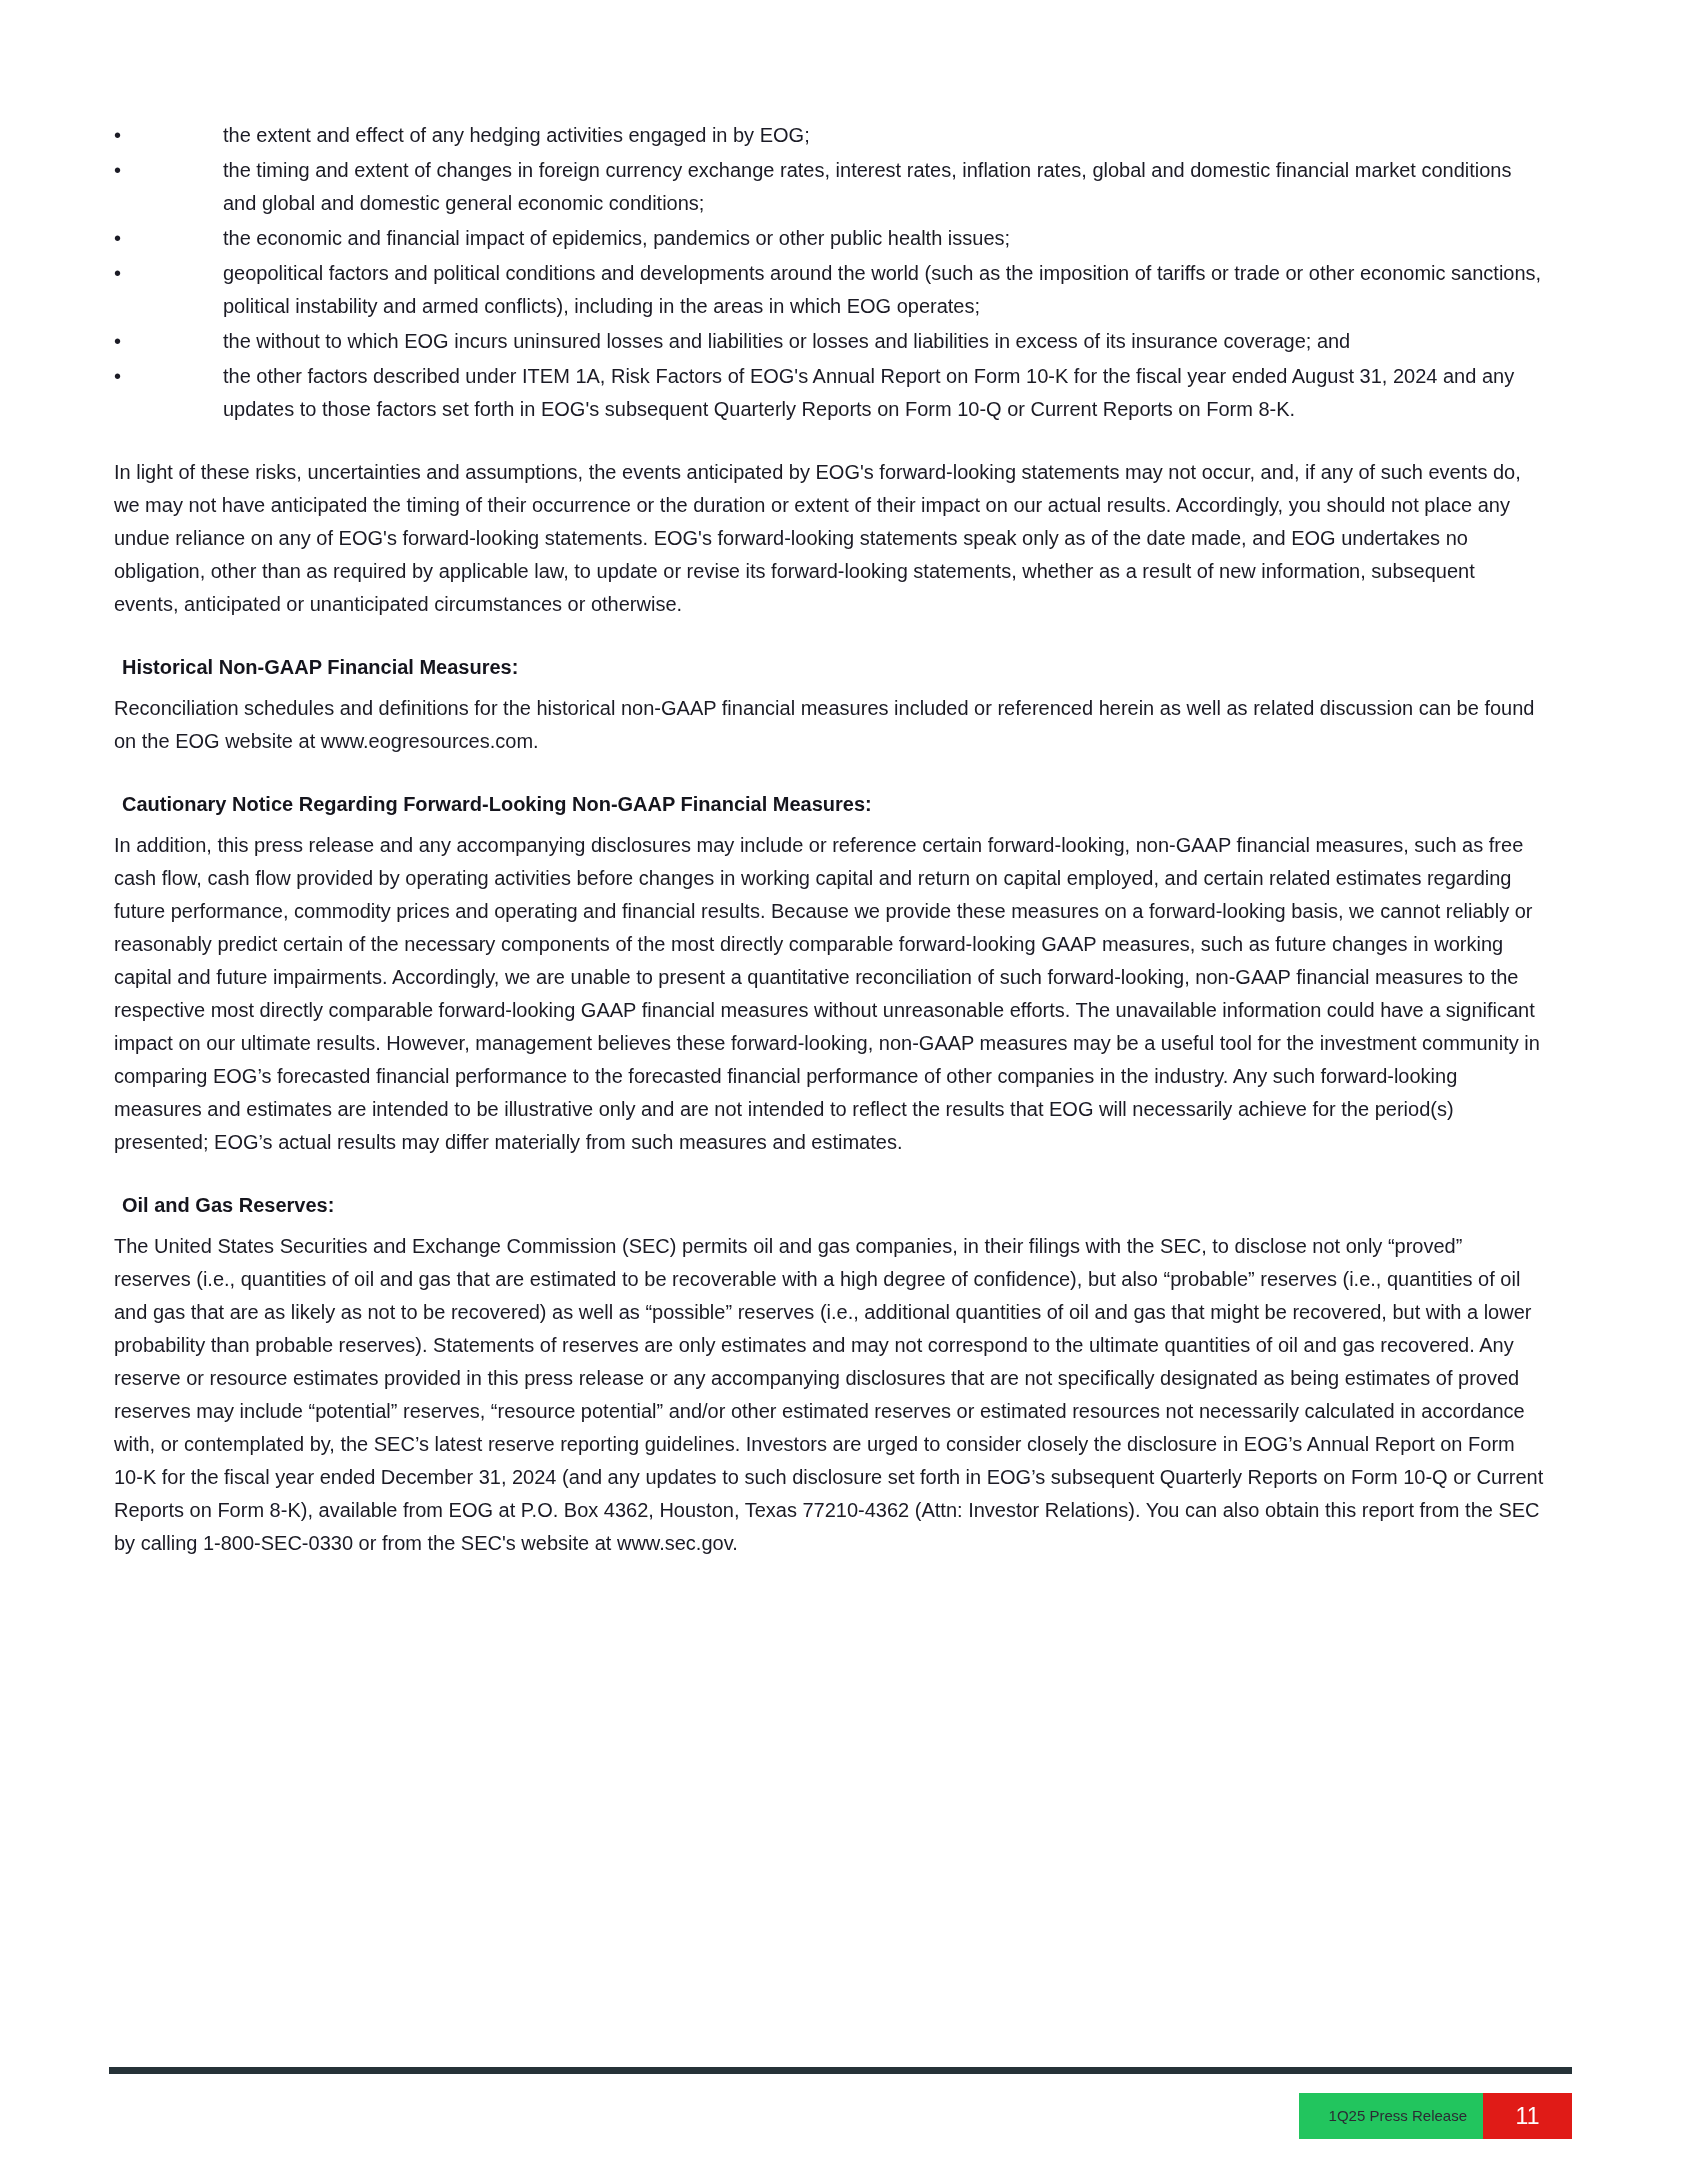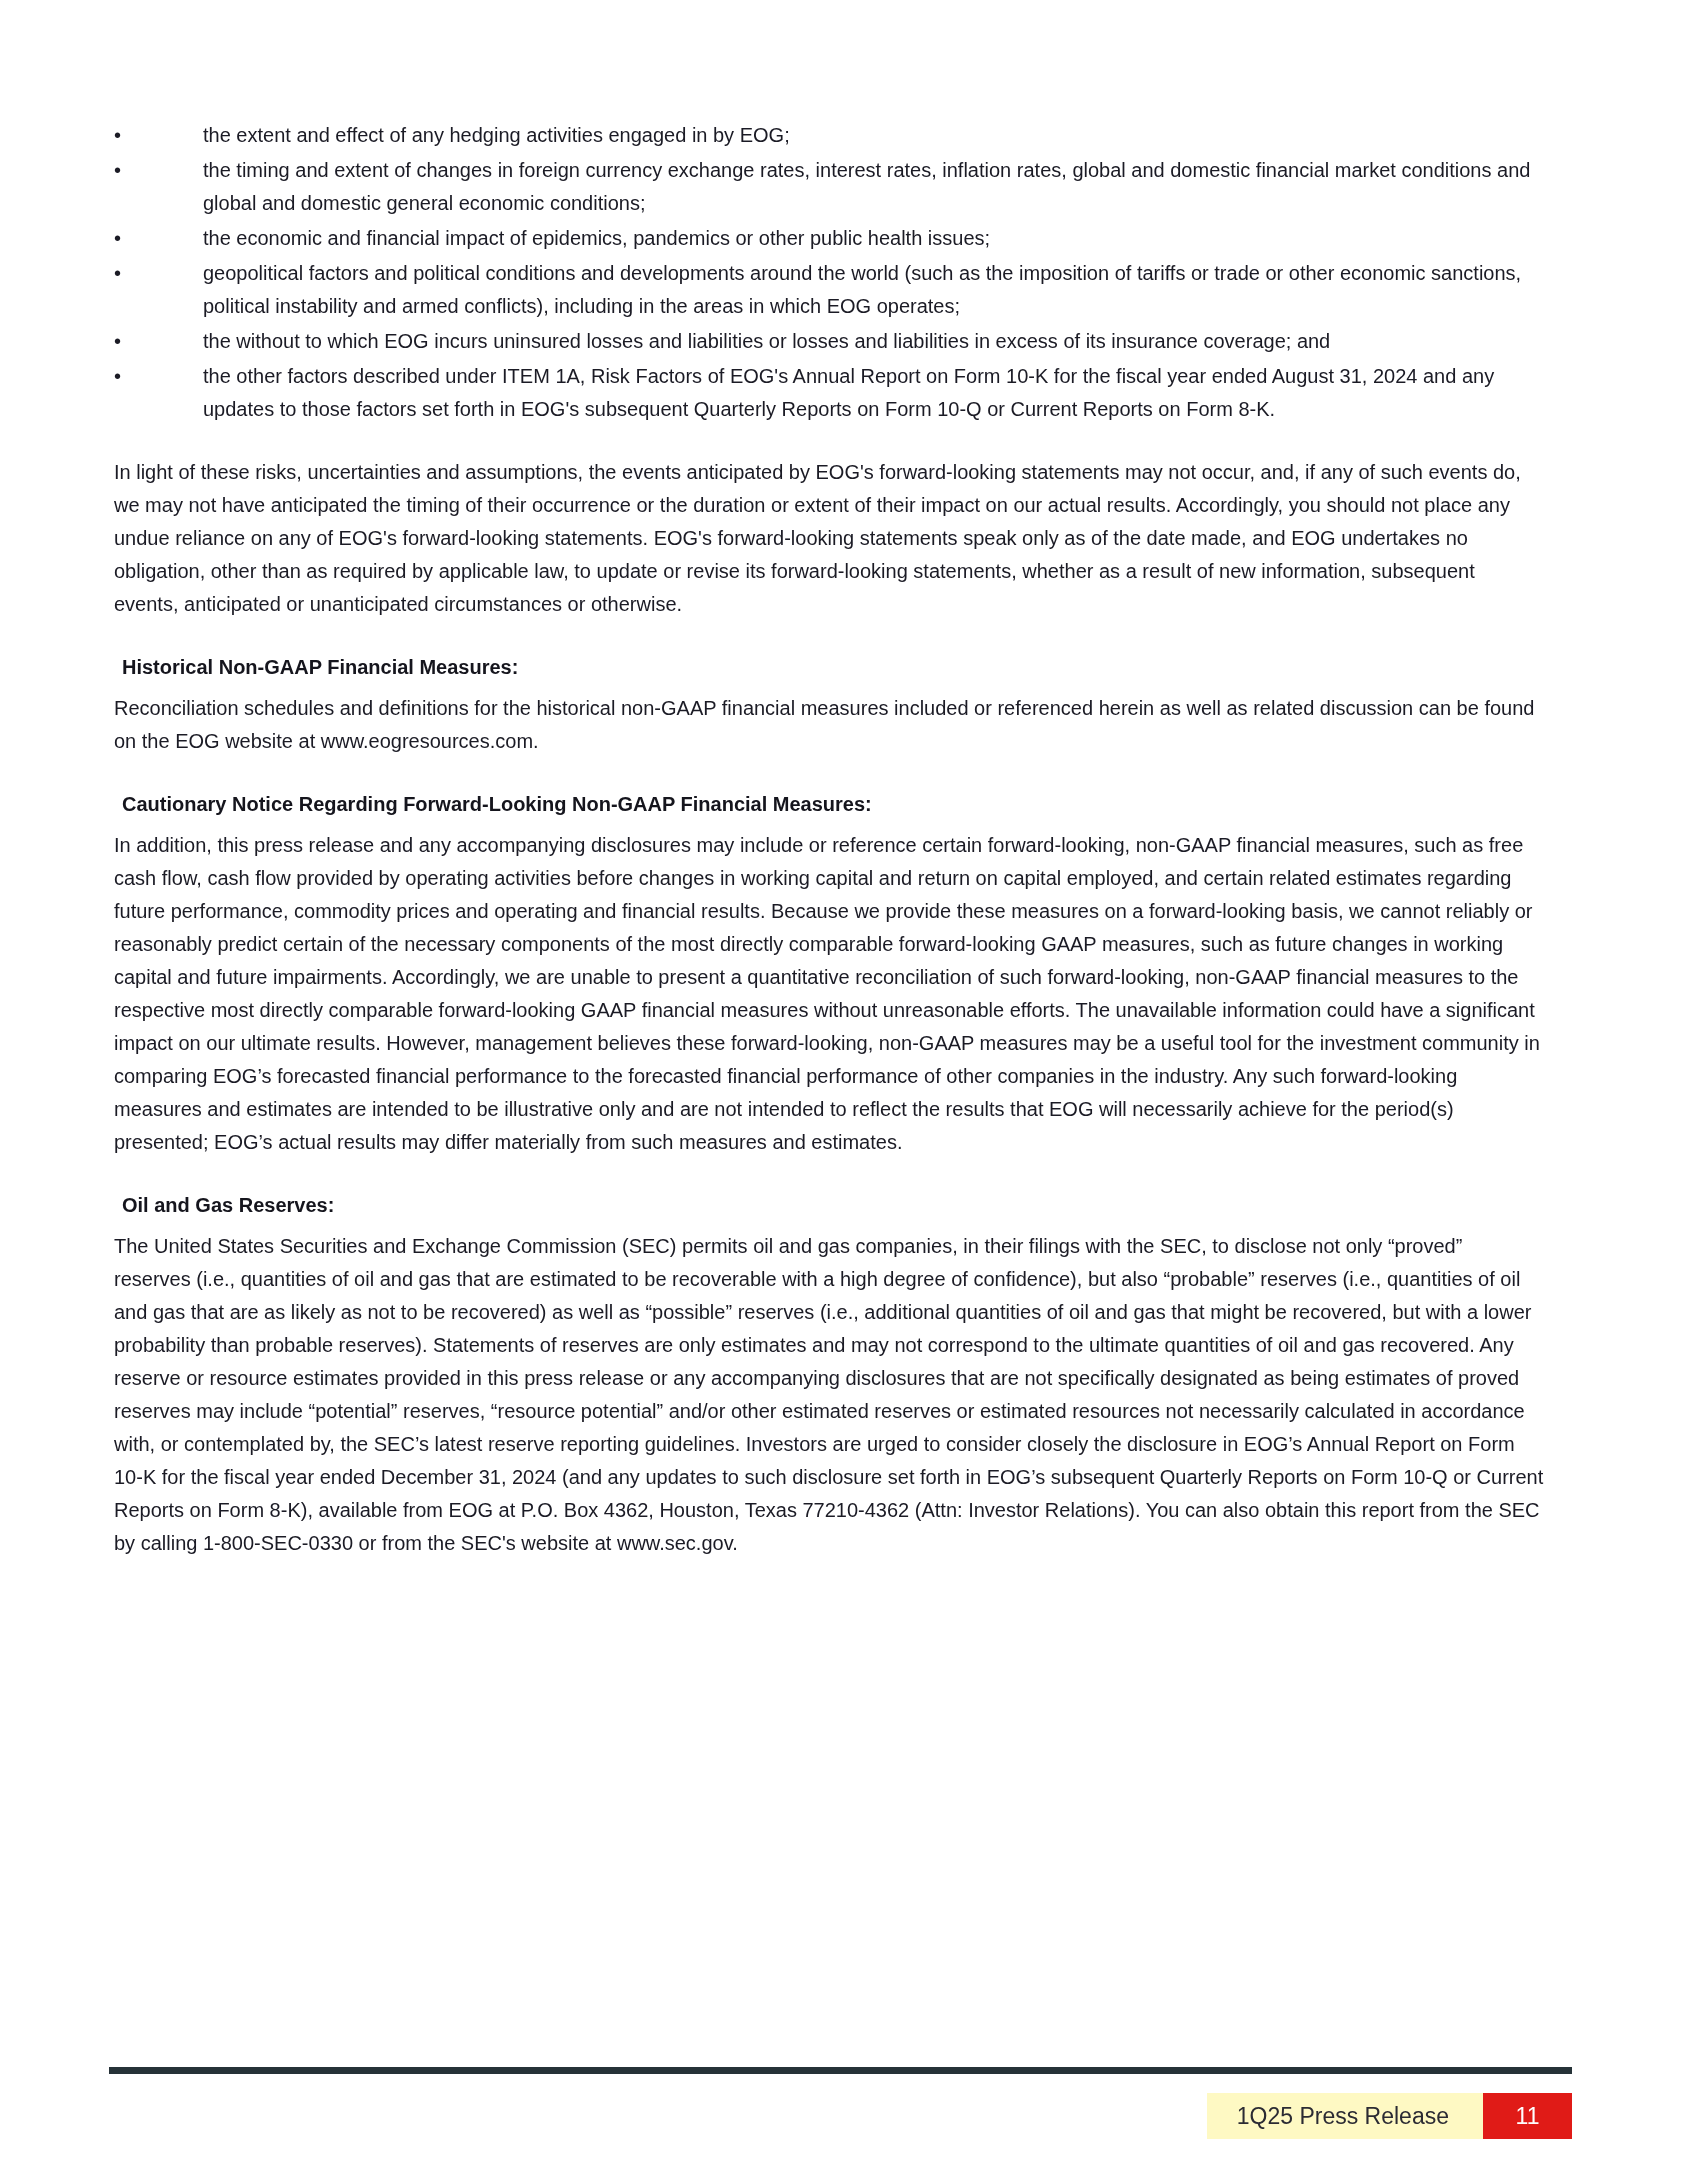--- a/index.html
+++ b/index.html
@@ -47,20 +47,21 @@
     left: 0px;
     top: 0px;
     width: 20px;
     text-align: left;
     font-size: 20px;
     line-height: 33px;
     color: #1b1b25;
   }
   .bullet-text {
     display: block;
+    margin-left: 20px;
   }
 
   
   .para {
     font-size: 20px;
     line-height: 33px;
     margin: 0;
     color: #1b1b25;
     text-align: left;
   }
@@ -89,25 +90,25 @@
   }
   .footer-badge {
     position: absolute;
     top: 2093px;
     right: 111px;
     display: flex;
     align-items: stretch;
     height: 46px;
   }
   .footer-label {
-    background: #fef9c3;
+    background: #22c55e;
     color: #2b2b33;
-    font-size: 23px;
+    font-size: 15px;
     line-height: 46px;
-    padding: 0 34px 0 30px;
+    padding: 0 16px 0 30px;
     white-space: nowrap;
   }
   .footer-pagenum {
     background: #e01b17;
     color: #ffffff;
     font-size: 23px;
     font-weight: normal;
     line-height: 46px;
     min-width: 61px;
     text-align: center;

